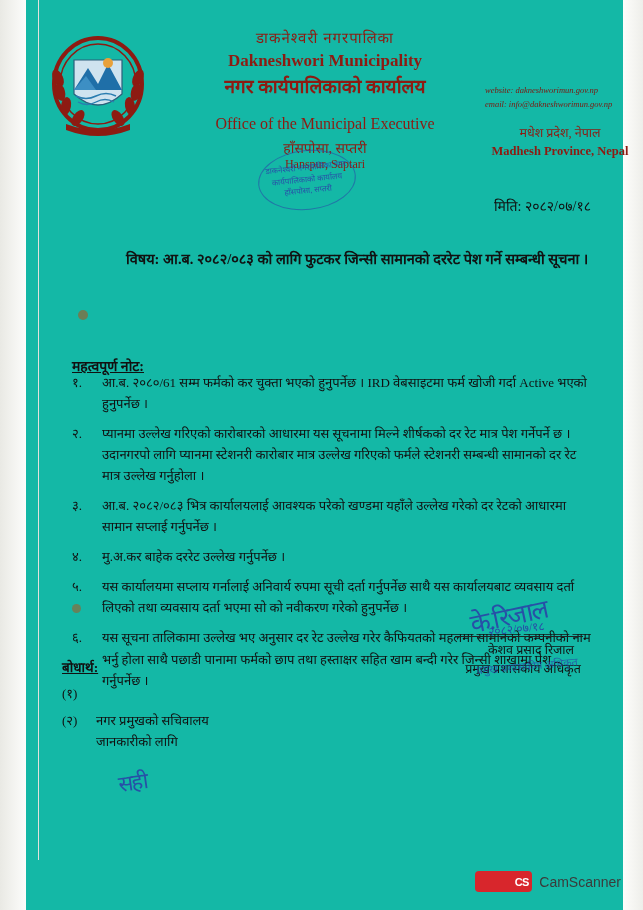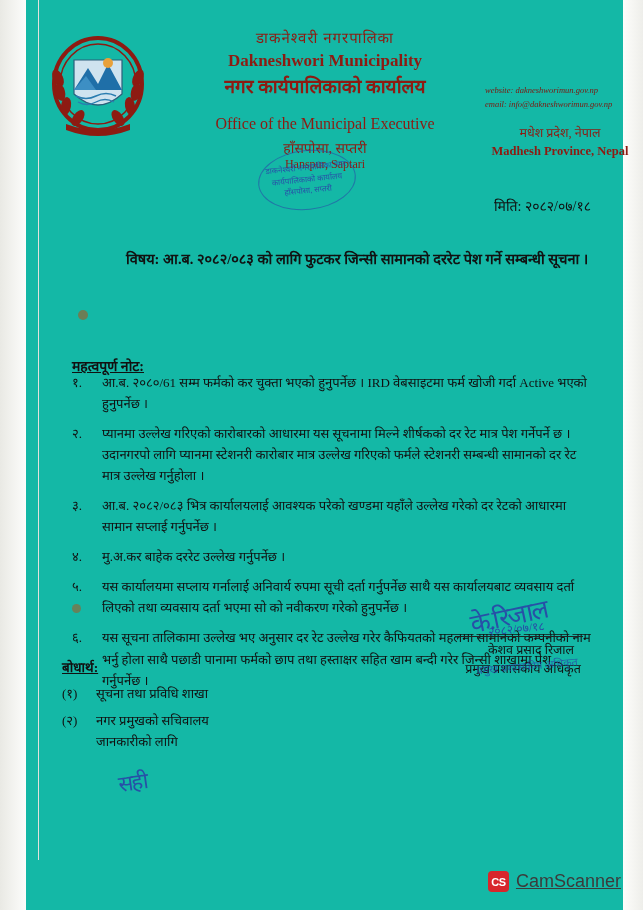--- a/index.html
+++ b/index.html
@@ -338,26 +338,26 @@
     background: #d8262c;
     color: #fff;
     font-family: "Liberation Sans", sans-serif;
     font-size: 11px;
     font-weight: bold;
     border-radius: 4px;
     display: flex;
     align-items: center;
     justify-content: center;
     letter-spacing: -.5px;
+    padding-left: 36px;
   }
   .cs-text {
     font-family: "Liberation Sans", sans-serif;
-    font-size: 18px;
+    font-size: 14px;
     color: #3b3b3b;
-    text-decoration: underline;
   }
 </style>
 </head>
 <body>
 
 <div class="page">
   <div class="scan-edge-left"></div>
   <div class="scan-edge-right"></div>
   <div class="fold-line"></div>
 
@@ -453,21 +453,20 @@
   <div class="sig-line"></div>
   <div class="sig-name">केशव प्रसाद रिजाल</div>
   <div class="sig-post">प्रमुख प्रशासकीय अधिकृत</div>
   <div class="stamp-off">प्रमुख प्रशासकीय अधिकृत</div>
 
   <div class="cc-title">बोधार्थ:</div>
   <div class="cc-list">
     <div class="cc-row">
       <div class="cc-num">(१)</div>
       <div class="cc-body">
-        <div class="cc-main">सूचना तथा प्रविधि शाखा</div>
       </div>
     </div>
     <div class="cc-row">
       <div class="cc-num">(२)</div>
       <div class="cc-body">
         <div class="cc-main">नगर प्रमुखको सचिवालय</div>
         <div class="cc-sub">जानकारीको लागि</div>
       </div>
     </div>
   </div>

